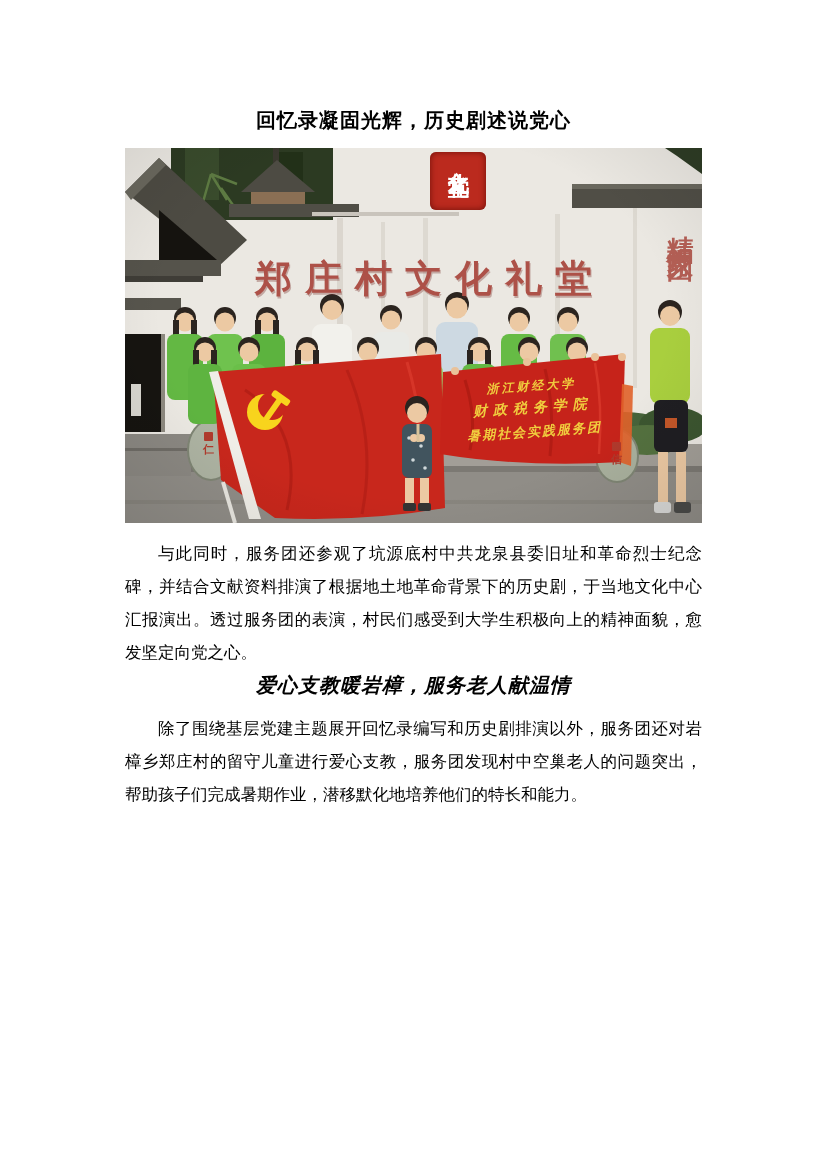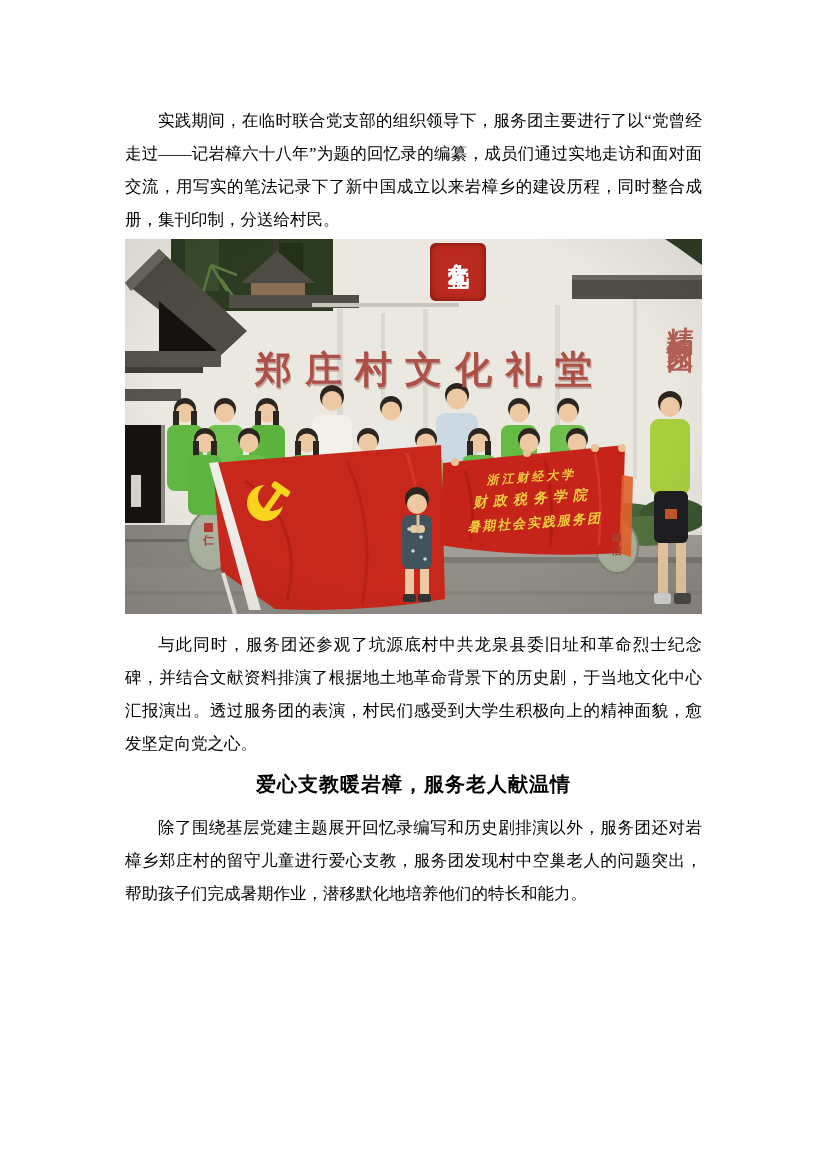--- a/index.html
+++ b/index.html
@@ -1,19 +1,19 @@
 <!DOCTYPE html>
 <html><head>
 <meta charset="utf-8">
 <style>
   html,body{margin:0;padding:0;background:#ffffff;}
   body{width:827px;height:1169px;position:relative;font-family:"Liberation Serif","DejaVu Serif",serif;color:#000;}
   .page{box-sizing:border-box;width:827px;min-height:1169px;padding:104px 125px 30px 125px;background:#fff;}
   h1.doc-heading{font-size:20px;line-height:33px;font-weight:700;text-align:center;margin:0 0 11px 0;letter-spacing:1px;}
-  h1.doc-heading.second{margin-top:8px;margin-bottom:10px;}
+  h1.doc-heading.second{margin-top:0;margin-bottom:10px;font-style:italic;}
   p.doc-para{font-size:16.5px;line-height:33px;margin:0;text-align:justify;text-justify:inter-character;text-indent:33px;word-break:break-all;}
   figure.photo{margin:3px 0 14px 0;width:577px;height:375px;position:relative;overflow:hidden;background:#ebe8e2;}
   figure.photo svg{position:absolute;left:0;top:0;width:577px;height:375px;display:block;}
   .overlay{position:absolute;z-index:3;}
   .v{writing-mode:vertical-rl;text-orientation:upright;}
   .seal{left:305px;top:4px;width:56px;height:58px;background:#bb2a1e;border-radius:6px;box-shadow:inset 0 0 6px rgba(90,10,5,.8);color:#fff;font-weight:700;font-size:21px;line-height:27px;display:flex;align-items:center;justify-content:center;}
   .seal .v{height:54px;letter-spacing:2px;}
   .hall-sign{left:0;right:0;top:106px;text-align:center;font-size:37px;font-weight:700;color:#ad5148;letter-spacing:13px;text-indent:13px;text-shadow:1px 2px 0 rgba(120,50,44,.35);transform:translateX(10px);}
   .wall-col-outer{right:4px;top:66px;font-size:27px;font-weight:700;color:#b0544a;letter-spacing:7px;opacity:.92;}
   .wall-col-inner{right:44px;top:188px;font-size:24px;font-weight:700;color:#b0544a;letter-spacing:5px;max-height:112px;overflow:hidden;opacity:.9;}
@@ -25,22 +25,22 @@
   .stone-char .sq{width:9px;height:9px;background:#b03a2c;border-radius:1px;}
   .stone-left{left:78px;top:284px;}
   .stone-right{left:486px;top:294px;}
   .vignette{left:0;top:0;width:577px;height:375px;z-index:5;pointer-events:none;background:radial-gradient(ellipse at 50% 45%,rgba(0,0,0,0) 62%,rgba(0,0,0,.10) 100%);}
 </style>
 </head>
 <body>
 
 <div class="page">
 
-
-  <p class="doc-para">实践期间，在临时联合党支部的组织领导下，服务团主要进行了以“党曾经走过——记岩樟六十八年”为题的回忆录的编纂，成员们通过实地走访和面对面交流，用写实的笔法记录下了新中国成立以来岩樟乡的建设历程，同时整合成册，集刊印制，分送给村民。</p>
+  <h1 class="doc-heading">回忆录凝固光辉，历史剧述说党心</h1>
+
 
   <figure class="photo">
     <svg viewBox="0 0 577 375" preserveAspectRatio="none">
 
       <rect x="0" y="0" width="577" height="375" fill="#ebe8e2"></rect>
 
       <g>
         <rect x="46" y="0" width="162" height="72" fill="#2c3a22"></rect>
         <rect x="60" y="0" width="34" height="52" fill="#3e5230" opacity="0.75"></rect>
         <rect x="150" y="4" width="28" height="62" fill="#223018"></rect>

